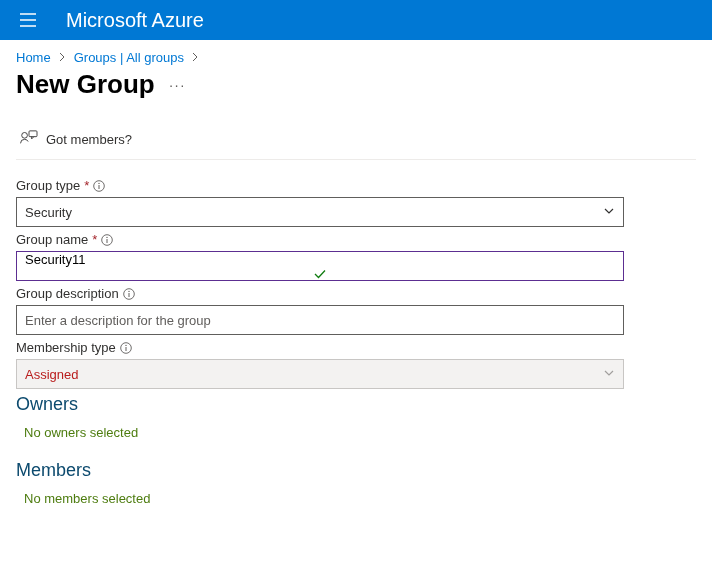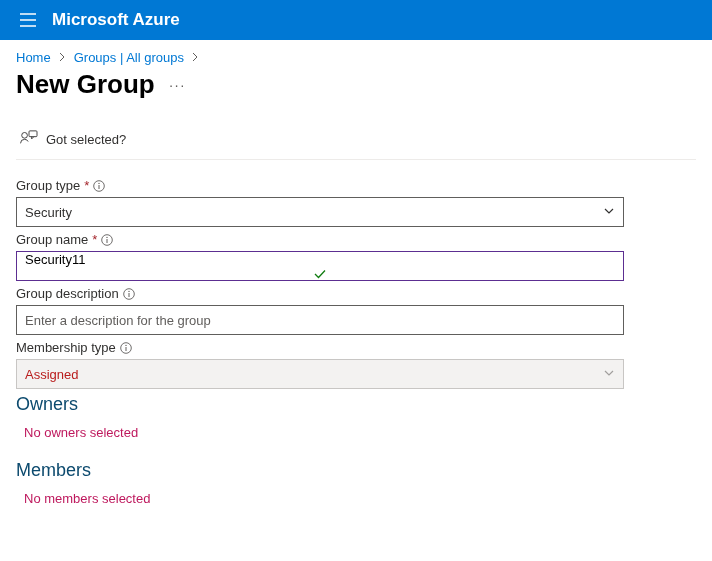--- a/index.html
+++ b/index.html
@@ -21,23 +21,23 @@
     .hamburger {
       width: 40px;
       height: 40px;
       display: flex;
       align-items: center;
       justify-content: center;
       cursor: pointer;
     }
     .hamburger svg { width: 16px; height: 14px; }
     .brand {
-      font-size: 17px;
-      font-weight: 700;
-      margin-left: 4px;
+      font-size: 20px;
+      font-weight: 400;
+      margin-left: 18px;
     }
     .content {
       padding: 10px 16px 20px 16px;
     }
     .breadcrumb {
       display: flex;
       align-items: center;
       gap: 8px;
       font-size: 13px;
       margin-bottom: 4px;
@@ -124,21 +124,21 @@
     .check-icon svg { width: 14px; height: 14px; }
     .text-box input::placeholder { color: #605e5c; }
 
     .section-heading {
       font-size: 18px;
       color: #0c4a6e;
       margin-bottom: 10px;
     }
     .link-line {
       font-size: 13px;
-      color: #be185d;
+      color: #4d7c0f;
       cursor: pointer;
       margin-left: 8px;
       margin-bottom: 20px;
       display: inline-block;
     }
   </style>
 </head>
 <body>
 
 <div class="topbar">
@@ -176,21 +176,21 @@
 
   <div class="feedback-bar">
     <span>
       <svg viewBox="0 0 20 18">
         <circle cx="5" cy="6" r="3.2" stroke="#323130" stroke-width="1" fill="none"></circle>
         <path d="M0.5 15 Q0.5 10.5 5 10.5 Q8 10.5 9 13" stroke="#323130" stroke-width="1" fill="none"></path>
         <rect x="10" y="1" width="9" height="6.5" rx="1" stroke="#323130" stroke-width="1" fill="none"></rect>
         <path d="M13 7.5 L13 10 L15.5 7.5" stroke="#323130" stroke-width="1" fill="none"></path>
       </svg>
     </span>
-    <span class="feedback-text">Got selected?</span>
+    <span class="feedback-text">Got members?</span>
   </div>
 
   <div class="form-group">
     <div class="form-label">
       <span>Group type</span>
       <span class="req">*</span>
       <span class="info-icon">
         <svg viewBox="0 0 12 12">
             <circle cx="6" cy="6" r="5.3" stroke="#605e5c" stroke-width="0.9" fill="none"></circle>
             <circle cx="6" cy="3.4" r="0.7" fill="#605e5c"></circle>

